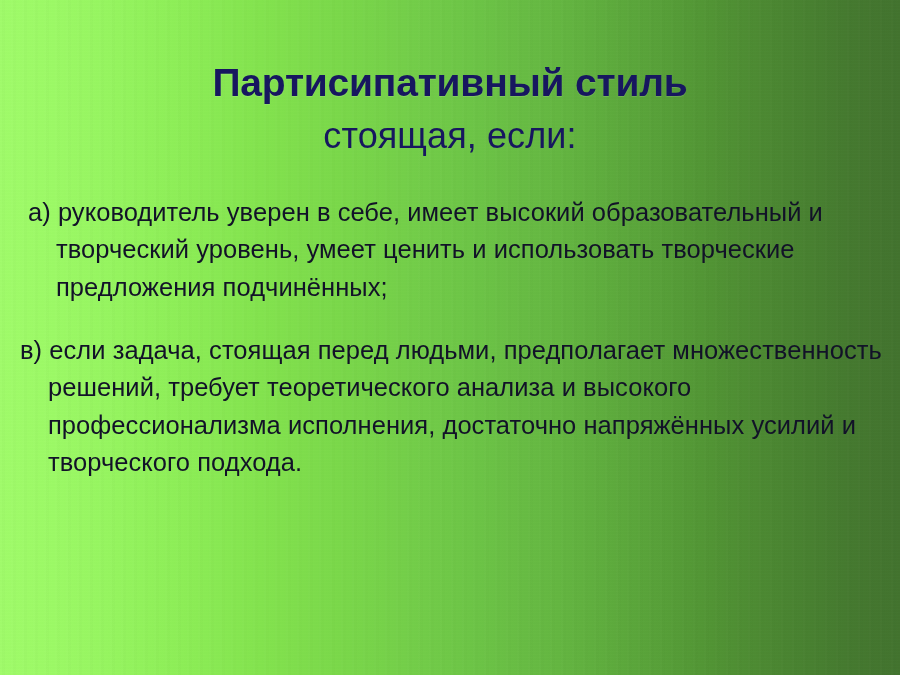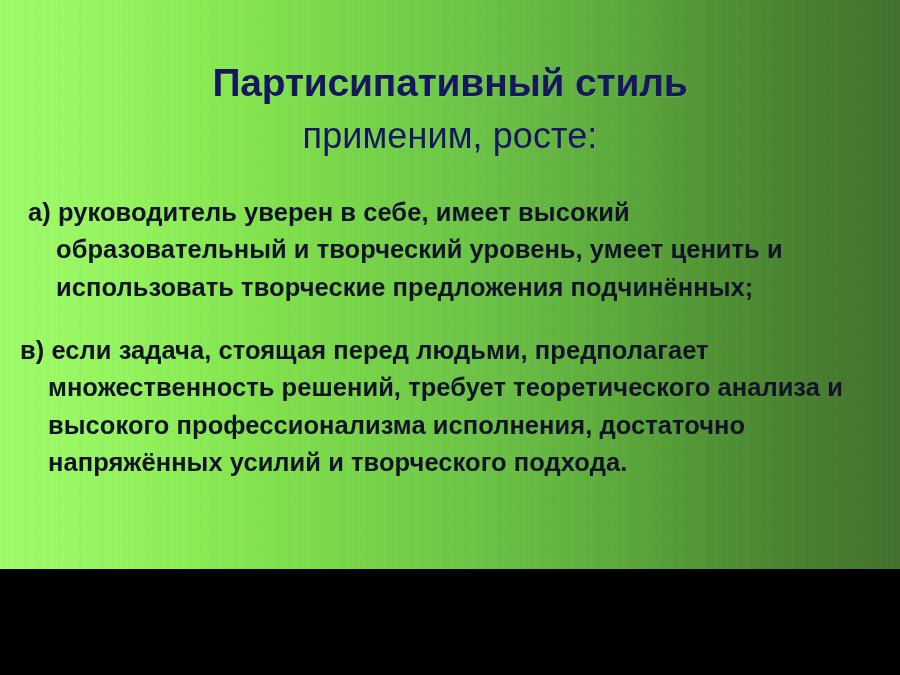--- a/index.html
+++ b/index.html
@@ -4,21 +4,21 @@
 <title>Партисипативный стиль</title>
 <style>
   html, body {
     margin: 0;
     padding: 0;
     background: #000;
   }
   #slide {
     position: relative;
     width: 900px;
-    height: 569px;
+    height: 675px;
     overflow: hidden;
     
     background:
       linear-gradient(
         to right,
         #a0fb6a 0%,
         #9cf966 6%,
         #95f45f 13%,
         #8ced56 21%,
         #83e34e 29%,
@@ -109,21 +109,21 @@
     position: absolute;
     left: 0;
     top: 168px;
     width: 900px;
   }
   .para {
     position: relative;
     color: #121228;
     font-size: 25.5px;
     line-height: 37.5px;
-    font-weight: 700;
+    font-weight: 400;
     letter-spacing: 0.05px;
     padding-left: 38px;   
     text-indent: -28px;   
     box-sizing: border-box;
   }
   .para .marker {
     
     white-space: pre;
   }
   .para-a {
@@ -142,21 +142,21 @@
   }
 </style>
 </head>
 <body>
 
 <div id="slide">
   <div class="content">
 
     <div class="title-block">
       <span class="title-line-1">Партисипативный стиль</span>
-      <span class="title-line-2">применим, росте:</span>
+      <span class="title-line-2">стоящая, если:</span>
     </div>
 
     <div class="body-block">
 
       <p class="para para-a"><span class="marker">а)</span><span class="spacer"> </span><span class="text">руководитель уверен в себе, имеет высокий образовательный и творческий уровень, умеет ценить и использовать творческие предложения подчинённых;</span></p>
 
 
       <p class="para para-c"><span class="marker">в)</span><span class="spacer"> </span><span class="text">если задача, стоящая перед людьми, предполагает множественность решений, требует теоретического анализа и высокого профессионализма исполнения, достаточно напряжённых усилий и творческого подхода.</span></p>
 
     </div>

